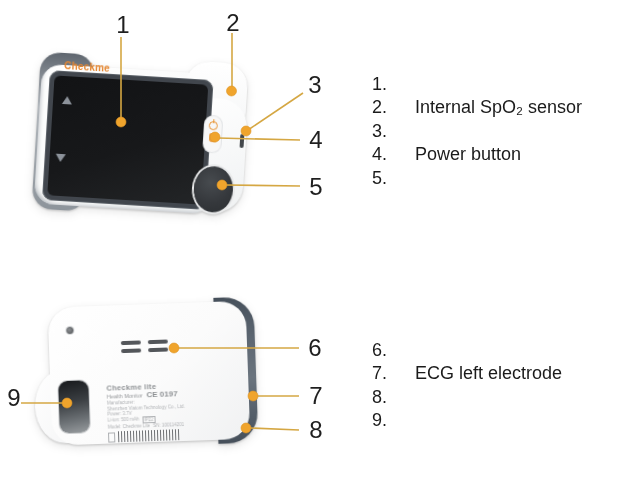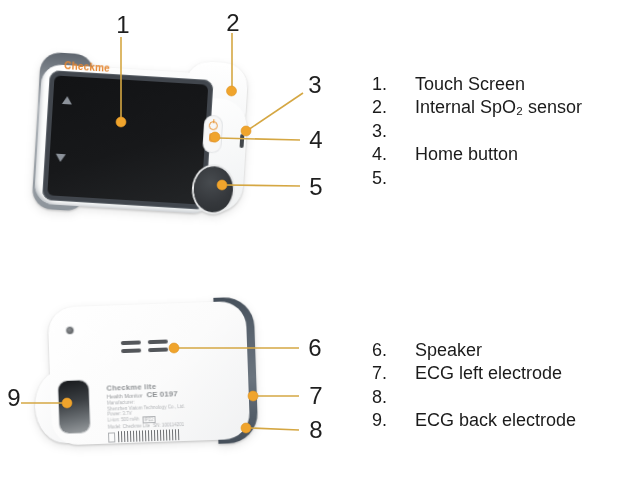--- a/index.html
+++ b/index.html
@@ -194,49 +194,46 @@
   <div class="co-num" style="left:302px;top:128px">4</div>
   <div class="co-num" style="left:302px;top:175px">5</div>
   <div class="co-num" style="left:301px;top:336px">6</div>
   <div class="co-num" style="left:302px;top:384px">7</div>
   <div class="co-num" style="left:302px;top:418px">8</div>
   <div class="co-num" style="left:0px;top:386px">9</div>
 
   <div class="legend" style="left:372px;top:73px">
     <div class="legend-row">
       <span class="legend-num">1.</span>
-      <span class="legend-label">Touch Screen</span>
     </div>
     <div class="legend-row">
       <span class="legend-num">2.</span>
       <span class="legend-label">Internal SpO₂ sensor</span>
     </div>
     <div class="legend-row">
       <span class="legend-num">3.</span>
     </div>
     <div class="legend-row">
       <span class="legend-num">4.</span>
-      <span class="legend-label">Home button</span>
+      <span class="legend-label">Power button</span>
     </div>
     <div class="legend-row">
       <span class="legend-num">5.</span>
     </div>
   </div>
 
   <div class="legend" style="left:372px;top:339px">
     <div class="legend-row">
       <span class="legend-num">6.</span>
-      <span class="legend-label">Speaker</span>
     </div>
     <div class="legend-row">
       <span class="legend-num">7.</span>
       <span class="legend-label">ECG left electrode</span>
     </div>
     <div class="legend-row">
       <span class="legend-num">8.</span>
     </div>
     <div class="legend-row">
       <span class="legend-num">9.</span>
-      <span class="legend-label">ECG back electrode</span>
     </div>
   </div>
 
 </div>
 
 </body></html>

